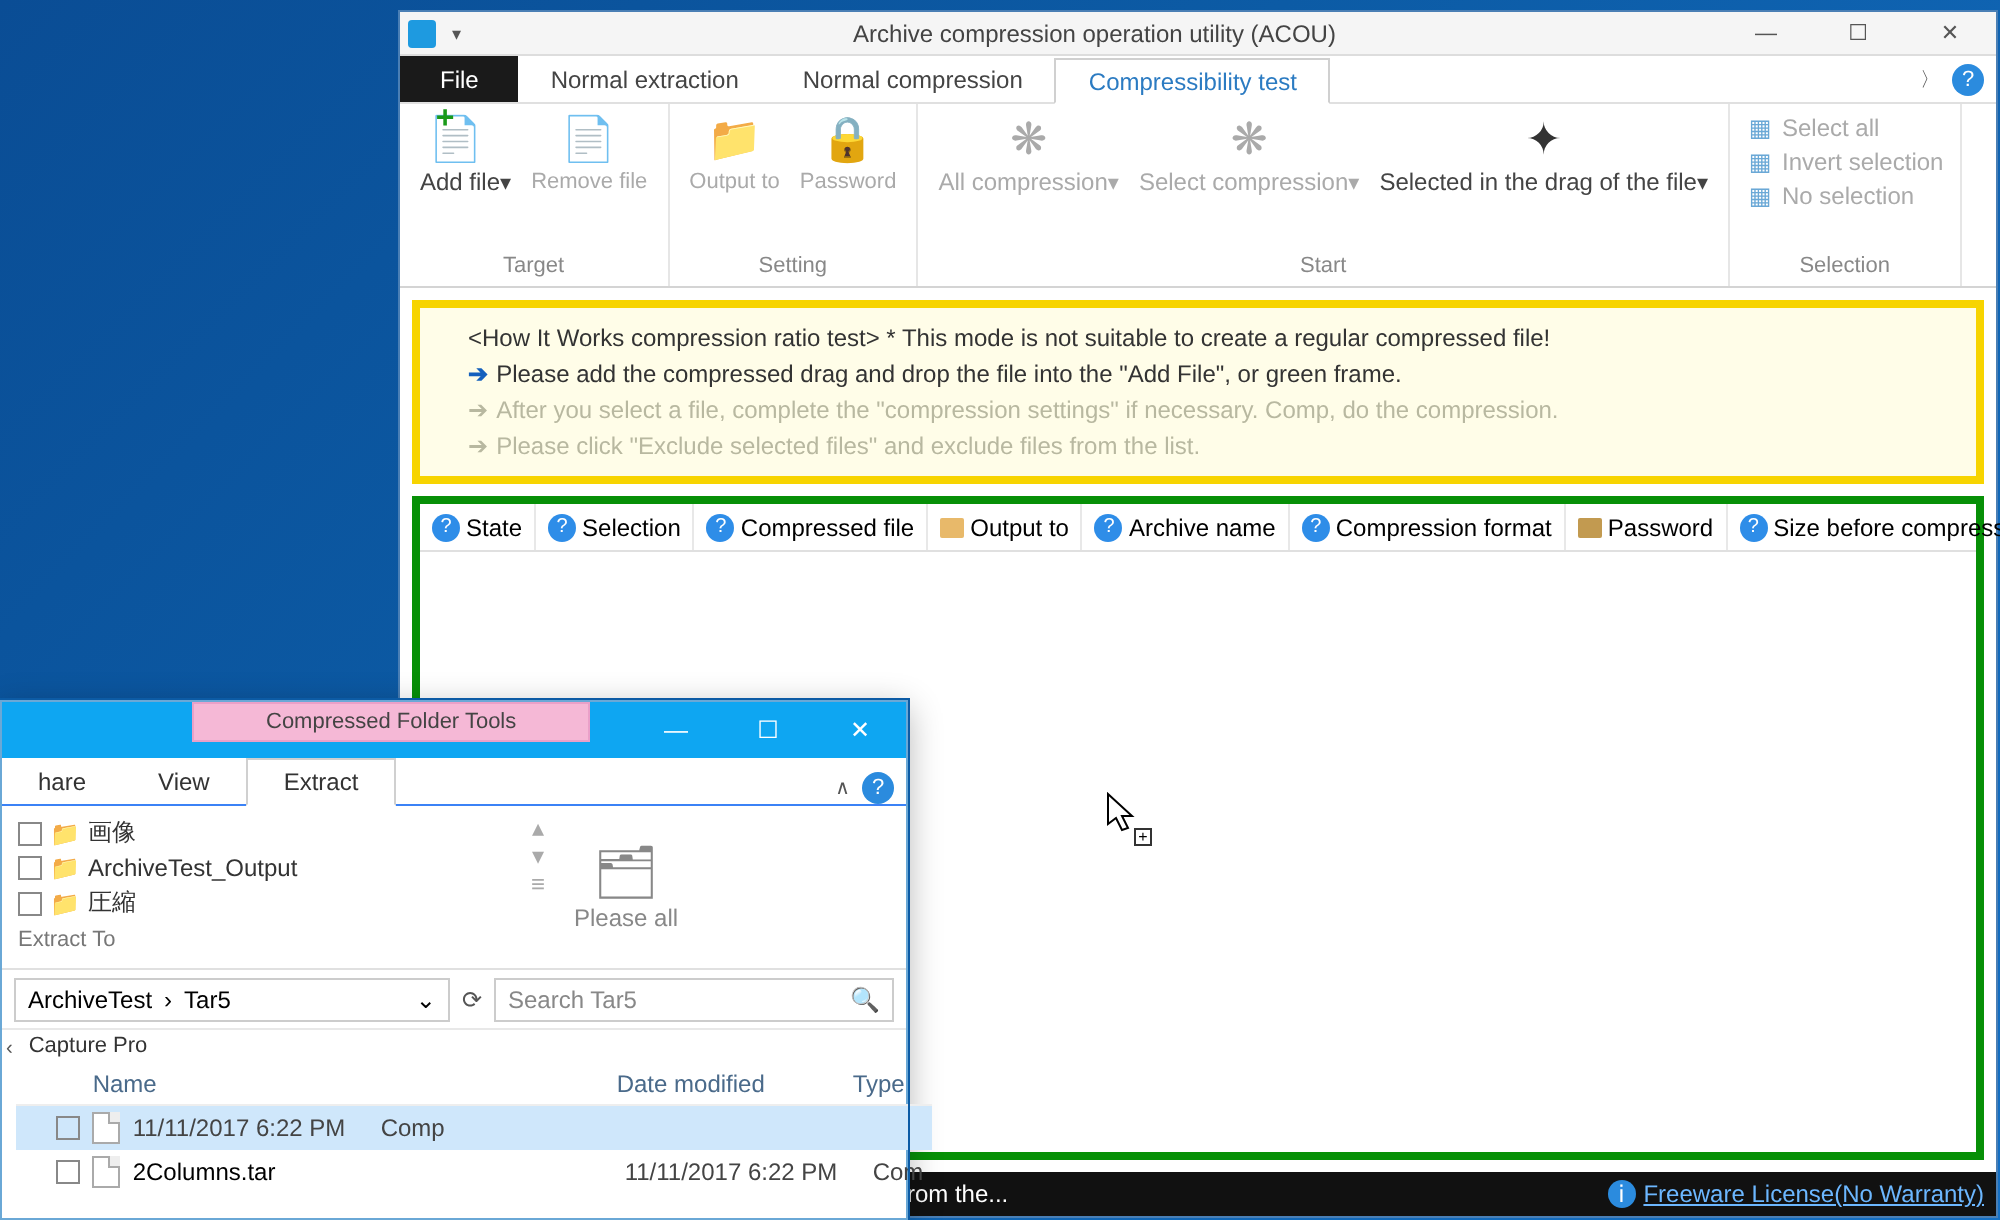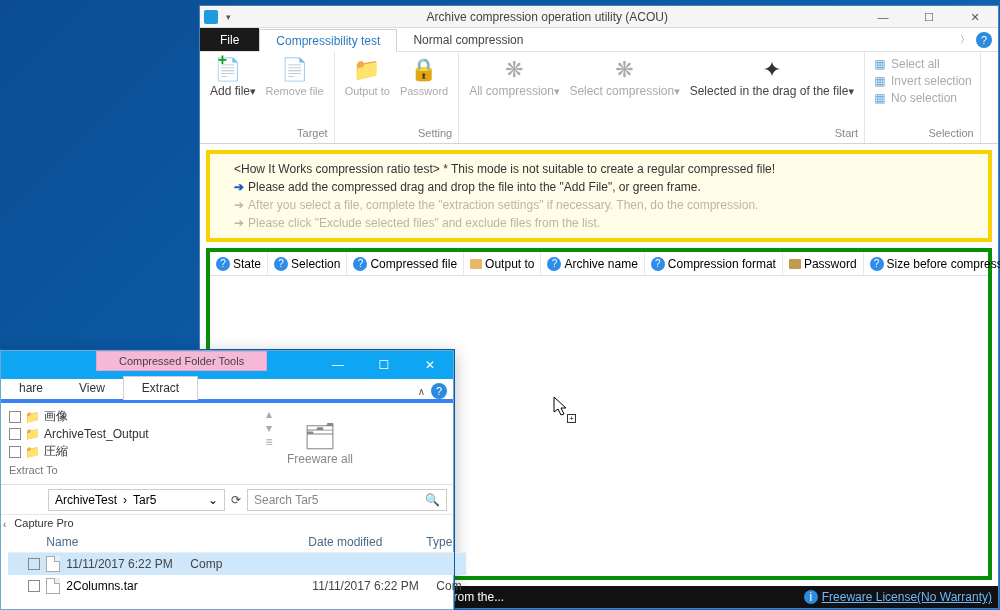--- a/index.html
+++ b/index.html
@@ -22,54 +22,54 @@
 .ribbon{display:flex;background:#fff;border-bottom:1px solid #d4d4d4;height:92px;}
 .rgroup{display:flex;flex-direction:column;border-right:1px solid #e6e6e6;padding:2px 6px;}
 .rgroup-row{display:flex;flex:1;align-items:flex-start;gap:2px;}
 .ritem{display:flex;flex-direction:column;align-items:center;justify-content:flex-start;padding:2px 4px;min-width:46px;color:#444;}
 .ritem.disabled{color:#aaa;}
 .ritem .icon{width:28px;height:28px;margin-bottom:1px;display:flex;align-items:center;justify-content:center;font-size:22px;}
 .ritem .lbl{text-align:center;line-height:13px;font-size:11px;}
 .small-list{display:flex;flex-direction:column;gap:1px;padding-top:2px;}
 .small-item{display:flex;align-items:center;gap:4px;color:#aaa;font-size:11px;padding:1px 2px;}
 .mini-icon{width:14px;height:14px;display:inline-flex;align-items:center;justify-content:center;font-size:12px;color:#6aa8d6;}
-.rgroup-title{text-align:right;color:#888;font-size:11px;padding:2px 0 2px;}
+.rgroup-title{text-align:center;color:#888;font-size:11px;padding:2px 0 2px;}
 .info-panel{margin:6px;border:4px solid #f7d400;background:#fffde8;padding:6px 24px;color:#333;font-size:12px;line-height:18px;}
 .info-line{display:flex;align-items:center;gap:4px;}
 .info-line.dim{color:#b8b8a0;}
 .arrow-blue{color:#1560bd;font-weight:bold;}
 .green-frame{margin:0 6px 6px;border:4px solid #079007;background:#fff;flex:1;display:flex;flex-direction:column;}
 .header-row{display:flex;background:#fff;border-bottom:1px solid #e0e0e0;height:24px;align-items:center;}
 .hcell{display:flex;align-items:center;gap:3px;padding:0 6px;border-right:1px solid #e8e8e8;height:100%;white-space:nowrap;}
 .q-icon{width:14px;height:14px;border-radius:50%;background:#2e8de8;color:#fff;text-align:center;line-height:14px;font-size:10px;}
 .folder-mini{width:12px;height:10px;background:#e8b96a;border-radius:1px;}
 .status-bar{height:22px;background:#111;color:#fff;display:flex;align-items:center;font-size:11px;padding:0 6px;}
 .status-bar .left-text{flex:1;overflow:hidden;text-overflow:ellipsis;white-space:nowrap;}
 .status-bar .right{display:flex;align-items:center;gap:4px;}
 .status-bar a{color:#6cb7ff;text-decoration:underline;}
 .info-i{width:14px;height:14px;border-radius:50%;background:#2b8bde;color:#fff;text-align:center;line-height:14px;}
 .explorer{position:absolute;left:0;top:350px;width:454px;height:260px;background:#fff;box-shadow:0 4px 16px rgba(0,0,0,.3);display:flex;flex-direction:column;border:1px solid #6aa8d6;outline:1px solid #0c5ba5;}
 .exp-title{height:28px;background:#0ea6f2;display:flex;align-items:center;justify-content:flex-end;}
-.exp-tools-label{position:absolute;top:0;left:95px;background:#f5b8d6;padding:3px 22px;font-size:11px;color:#444;z-index:2;border:1px solid #eaa0c8;}
+.exp-tools-label{position:absolute;top:0;left:95px;background:#f5b8d6;padding:3px 36px;font-size:11px;color:#444;z-index:2;border:1px solid #eaa0c8;}
 .exp-win-btn{width:46px;height:28px;text-align:center;color:#fff;line-height:28px;font-size:12px;}
 .exp-win-btn.x{}
-.exp-tabrow{height:24px;display:flex;align-items:flex-end;border-bottom:4px solid #3b82f6;}
+.exp-tabrow{height:24px;display:flex;align-items:flex-end;border-bottom:1px solid #3b82f6;}
 .exp-tab{padding:4px 18px;color:#333;}
 .exp-tab.active{border:1px solid #d0d0d0;border-bottom:1px solid #fff;position:relative;top:1px;background:#fff;}
 .exp-tabrow .help-spot{margin-left:auto;display:flex;align-items:center;gap:6px;padding-right:6px;}
 .exp-ribbon{height:82px;display:flex;border-bottom:1px solid #e0e0e0;}
 .left-list{padding:4px 8px;min-width:260px;}
 .folder-item{display:flex;align-items:center;gap:4px;padding:1px 0;color:#333;font-size:11px;}
 .chk{width:12px;height:12px;border:1px solid #888;}
 .chk.filled{background:#0ea6f2;}
 .left-list-title{color:#777;padding:3px 0;font-size:11px;}
 .extract-col{display:flex;flex-direction:column;align-items:center;justify-content:center;padding:0 10px;color:#888;}
 .scroll-col{width:16px;display:flex;flex-direction:column;padding:4px 0;align-items:center;color:#aaa;font-size:9px;}
 .breadcrumb{height:30px;display:flex;align-items:center;padding:0 6px;gap:6px;border-bottom:1px solid #e8e8e8;}
-.bc-box{flex:1;border:1px solid #ccc;height:22px;display:flex;align-items:center;padding:0 6px;gap:6px;background:#fff;margin-left:41px;}
+.bc-box{flex:1;border:1px solid #ccc;height:22px;display:flex;align-items:center;padding:0 6px;gap:6px;background:#fff;}
 .refresh{color:#555;}
 .search-box{width:200px;border:1px solid #ccc;height:22px;display:flex;align-items:center;padding:0 6px;color:#888;gap:6px;}
 .file-cols{height:22px;display:flex;align-items:center;border-bottom:1px solid #eee;padding-left:38px;}
 .fcol{color:#4a6a8a;font-size:12px;}
 .fcol.name{width:262px;}
 .fcol.date{width:118px;}
 .fcol.type{width:40px;}
 .file-row{height:22px;display:flex;align-items:center;padding-left:20px;gap:6px;}
 .file-row.selected{background:#cfe7fb;}
 .file-row .chk{background:none;}
@@ -91,22 +91,23 @@
     <div class="qat-arrow">▾</div>
     <div class="title-text">Archive compression operation utility (ACOU)</div>
     <div class="win-btns">
       <div class="win-btn">—</div>
       <div class="win-btn">☐</div>
       <div class="win-btn close">✕</div>
     </div>
   </div>
   <div class="menubar">
     <div class="menu-tab file">File</div>
+    <div class="menu-tab">Normal extraction</div>
+    <div class="menu-tab">Normal compression</div>
     <div class="menu-tab active">Compressibility test</div>
-    <div class="menu-tab">Normal compression</div>
     <div class="menubar-right">
       <span class="collapse-icon">〉</span>
       <span class="help-circle">?</span>
     </div>
   </div>
   <div class="ribbon">
     <div class="rgroup">
       <div class="rgroup-row">
         <div class="ritem">
           <div class="icon" style="color:#1a9a1a">📄<span style="position:relative;left:-24px;top:-10px;color:#1a9a1a;font-size:16px;font-weight:bold">+</span></div>
@@ -173,21 +174,21 @@
   <div class="info-panel">
     <div class="info-line">
         <span>&lt;How It Works compression ratio test&gt; * This mode is not suitable to create a regular compressed file!</span>
       </div>
     <div class="info-line">
         <span class="arrow-blue">➔</span>
         <span>Please add the compressed drag and drop the file into the "Add File", or green frame.</span>
       </div>
     <div class="info-line dim">
         <span>➔</span>
-        <span>After you select a file, complete the "extraction settings" if necessary. Then, do the compression.</span>
+        <span>After you select a file, complete the "compression settings" if necessary. Comp, do the compression.</span>
       </div>
     <div class="info-line dim">
         <span>➔</span>
         <span>Please click "Exclude selected files" and exclude files from the list.</span>
       </div>
   </div>
 
   <div class="green-frame">
     <div class="header-row">
       <div class="hcell">
@@ -270,21 +271,21 @@
         </div>
       <div class="left-list-title">Extract To</div>
     </div>
     <div class="scroll-col">
         <span>▴</span>
         <span>▾</span>
         <span>≡</span>
       </div>
     <div class="extract-col">
       <div style="font-size:26px">🗂</div>
-      <div>Freeware all</div>
+      <div>Please all</div>
     </div>
   </div>
   <div class="breadcrumb">
     <div class="bc-box">
       <span>ArchiveTest</span>
       <span>›</span>
       <span>Tar5</span>
       <span style="margin-left:auto">⌄</span>
     </div>
     <span class="refresh">⟳</span>

